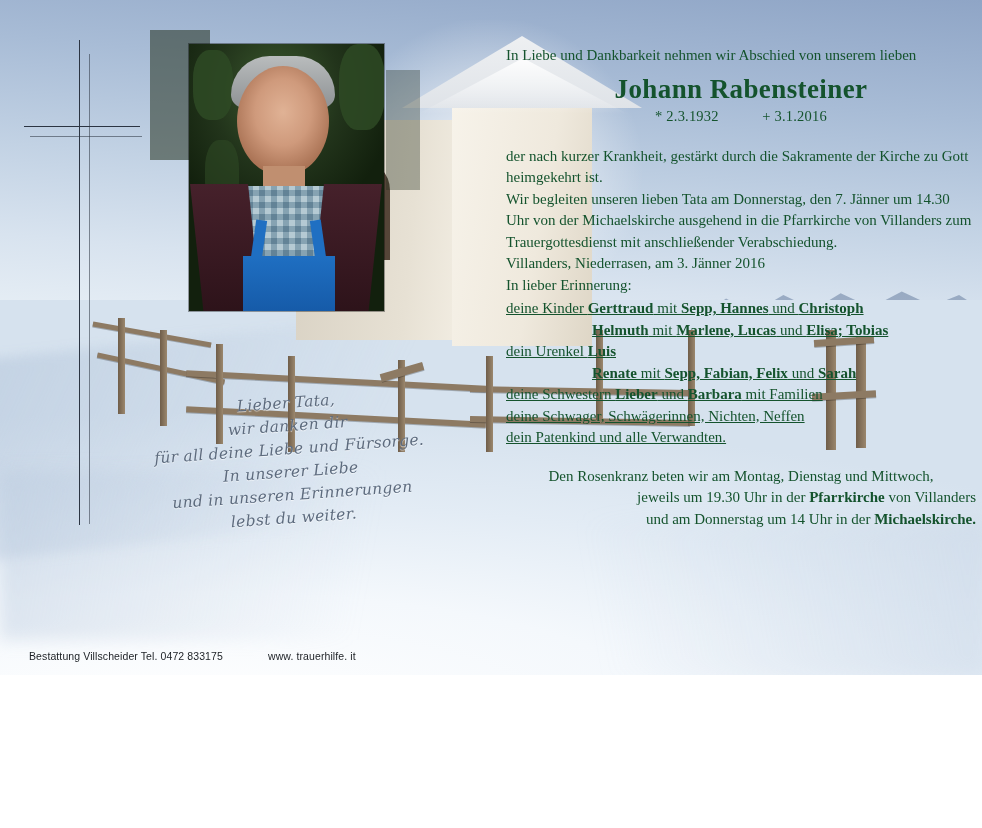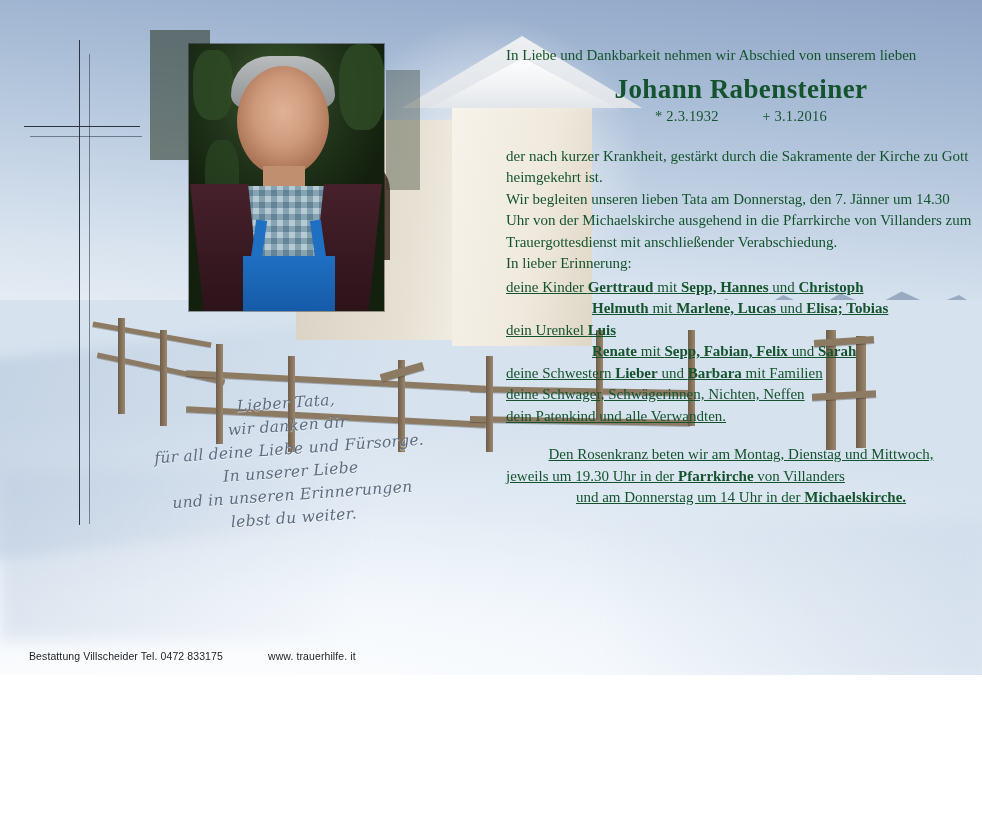--- a/index.html
+++ b/index.html
@@ -322,24 +322,24 @@
     text-align: center;
     font-size: 14.5px;
     margin-bottom: 18px;
     letter-spacing: 0.2px;
   }
   .dates .sep { display: inline-block; width: 36px; }
   .family { margin-bottom: 17px; text-decoration: underline; }
   .family .line { white-space: nowrap; }
   .indent1 { padding-left: 86px; }
   .indent2 { padding-left: 86px; }
-  .rosary { margin-bottom: 16px; text-decoration: underline; }
+  .rosary { margin-bottom: 16px; }
   .rosary .l1 { text-align: center; }
-  .rosary .l2 { text-align: left; }
-  .rosary .l3 { text-align: center; }
+  .rosary .l2 { text-align: right; }
+  .rosary .l3 { text-align: right; }
   .closing { }
   b { font-weight: bold; }
   
   .footer {
     position: absolute;
     left: 29px;
     top: 650px;
     font-family: "Liberation Sans", sans-serif;
     font-size: 10.5px;
     color: #1b1f24;
@@ -431,20 +431,21 @@
       <div class="dates">
         <span>* 2.3.1932</span>
         <span class="sep"></span>
         <span>+ 3.1.2016</span>
       </div>
 
       <p class="para">der nach kurzer Krankheit, gestärkt durch die Sakramente der Kirche zu Gott heimgekehrt ist.</p>
 
       <p class="para">Wir begleiten unseren lieben Tata am Donnerstag, den 7. Jänner um 14.30 Uhr von der Michaelskirche ausgehend in die Pfarrkirche von Villanders zum Trauergottesdienst mit anschließender Verabschiedung.</p>
 
+      <p class="para">Villanders, Niederrasen, am 3. Jänner 2016</p>
 
       <p style="margin:0 0 2px 0;">In lieber Erinnerung:</p>
 
       <div class="family">
         <div class="line">deine Kinder <b>Gerttraud</b> mit <b>Sepp, Hannes</b> und <b>Christoph</b></div>
         <div class="line indent1"><b>Helmuth</b> mit <b>Marlene, Lucas</b> und <b>Elisa; Tobias</b></div>
         <div class="line">dein Urenkel <b>Luis</b></div>
         <div class="line indent2"><b>Renate</b> mit <b>Sepp, Fabian, Felix</b> und <b>Sarah</b></div>
         <div class="line">deine Schwestern <b>Lieber</b> und <b>Barbara</b> mit Familien</div>
         <div class="line">deine Schwager, Schwägerinnen, Nichten, Neffen</div>

